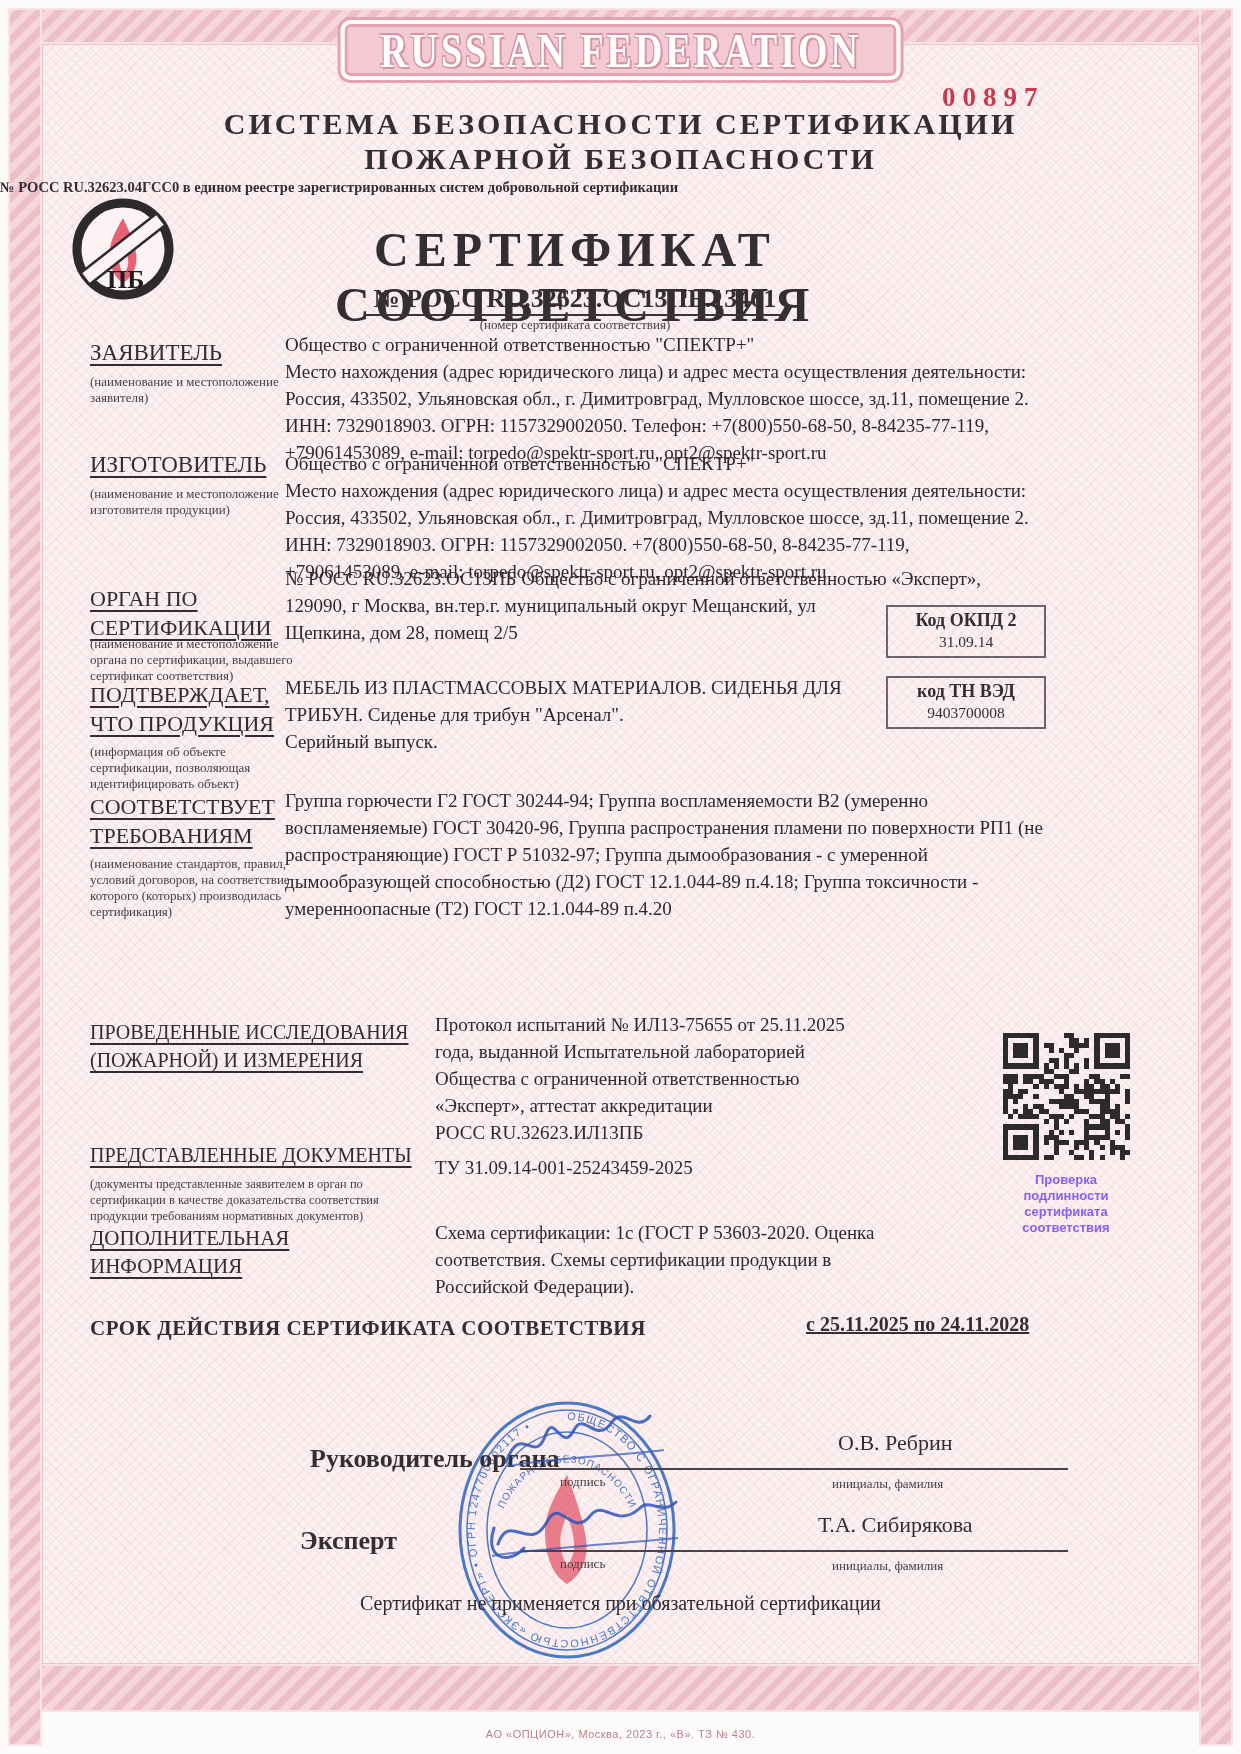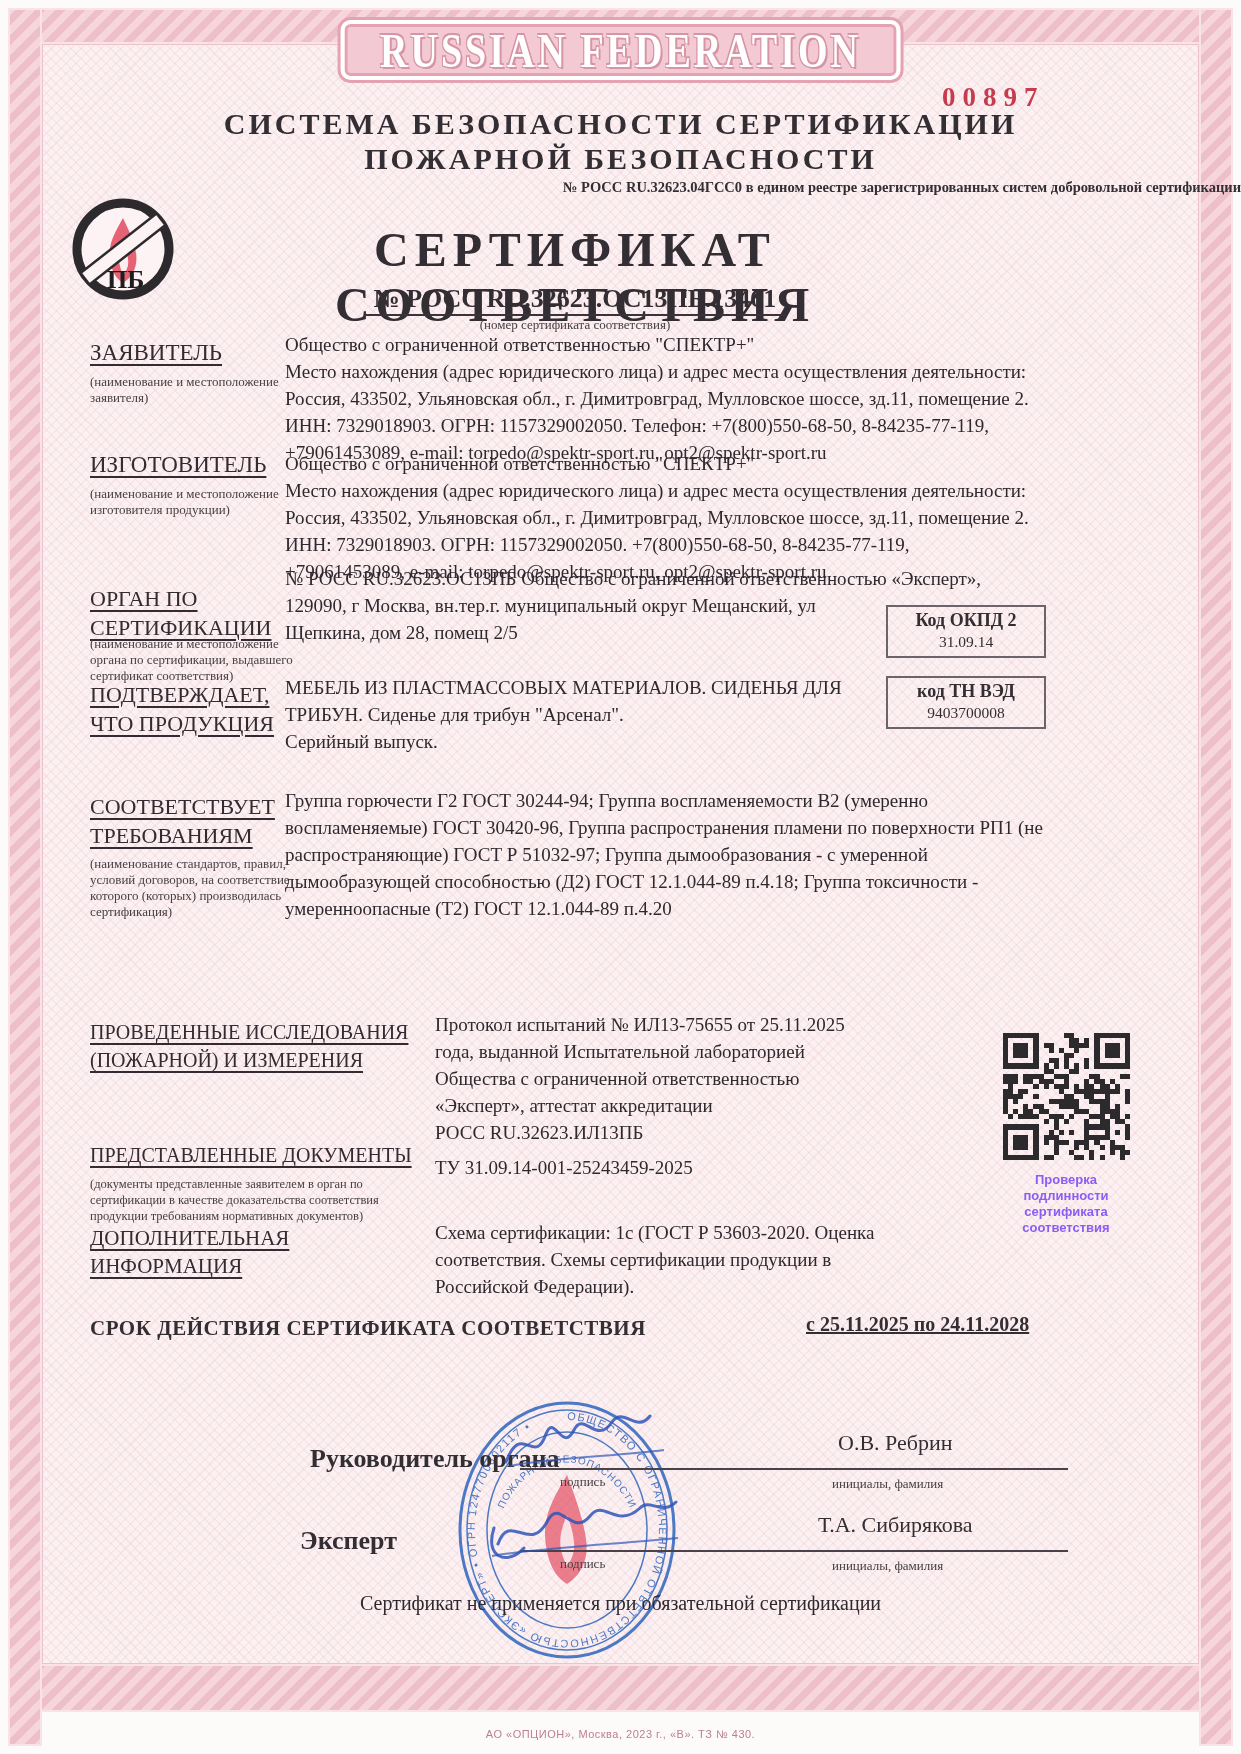--- a/index.html
+++ b/index.html
@@ -30,21 +30,21 @@
   
   #banner{top:20px;left:50%;transform:translateX(-50%);background:#f3c9d3;
       border:4px solid #fff;box-shadow:0 0 0 3px #e4a2b2, inset 0 0 0 3px #e4a2b2;
       border-radius:10px;padding:4px 36px;}
   #banner-text{display:inline-block;font-weight:bold;font-size:38px;letter-spacing:3px;color:#fff;
       transform:scaleY(1.28);transform-origin:center;
       text-shadow:2px 2px 0 #d695a6,-1px -1px 0 #d695a6,1px -1px 0 #d695a6,-1px 1px 0 #d695a6;}
   #serial{top:82px;left:942px;font-size:27px;letter-spacing:7px;color:#c53c4e;font-weight:bold;}
   #sys1{top:107px;left:0;right:0;text-align:center;font-size:30px;font-weight:bold;letter-spacing:3px;}
   #sys2{top:142px;left:0;right:0;text-align:center;font-size:30px;font-weight:bold;letter-spacing:3px;}
-  #registry{top:179px;left:0;right:0;text-align:right;font-size:14.5px;font-weight:bold;}
+  #registry{top:179px;left:0;right:0;text-align:left;font-size:14.5px;font-weight:bold;}
   #logo{left:70px;top:196px;}
   #doc-title{top:222px;left:130px;width:890px;text-align:center;font-size:48px;font-weight:bold;letter-spacing:6px;}
   #cert-num{top:284px;left:130px;width:890px;text-align:center;font-size:26px;font-weight:bold;}
   #cert-num span{border-bottom:2px solid #3a333a;padding:0 10px 1px;}
   #cert-num-cap{top:317px;left:130px;width:890px;text-align:center;font-size:13px;}
 
   
   #applicant-label{top:340px;left:90px;font-size:23px;}
   #applicant-caption{top:374px;left:90px;width:215px;}
   #applicant-content{top:331px;left:285px;width:800px;}
@@ -164,20 +164,23 @@
     <div class="bx-label">Код ОКПД 2</div>
     <div class="bx-value">31.09.14</div>
   </div>
   <div class="abs code-box" id="tnved-box">
     <div class="bx-label">код ТН ВЭД</div>
     <div class="bx-value">9403700008</div>
   </div>
 
   <div class="abs label pre" id="product-label">ПОДТВЕРЖДАЕТ,
 ЧТО ПРОДУКЦИЯ</div>
+  <div class="abs caption pre" id="product-caption">(информация об объекте
+сертификации, позволяющая
+идентифицировать объект)</div>
   <div class="abs content pre" id="product-content">МЕБЕЛЬ ИЗ ПЛАСТМАССОВЫХ МАТЕРИАЛОВ. СИДЕНЬЯ ДЛЯ
 ТРИБУН. Сиденье для трибун "Арсенал".
 Серийный выпуск.</div>
 
   <div class="abs label pre" id="req-label">СООТВЕТСТВУЕТ
 ТРЕБОВАНИЯМ</div>
   <div class="abs caption pre" id="req-caption">(наименование стандартов, правил,
 условий договоров, на соответствие
 которого (которых) производилась
 сертификация)</div>

